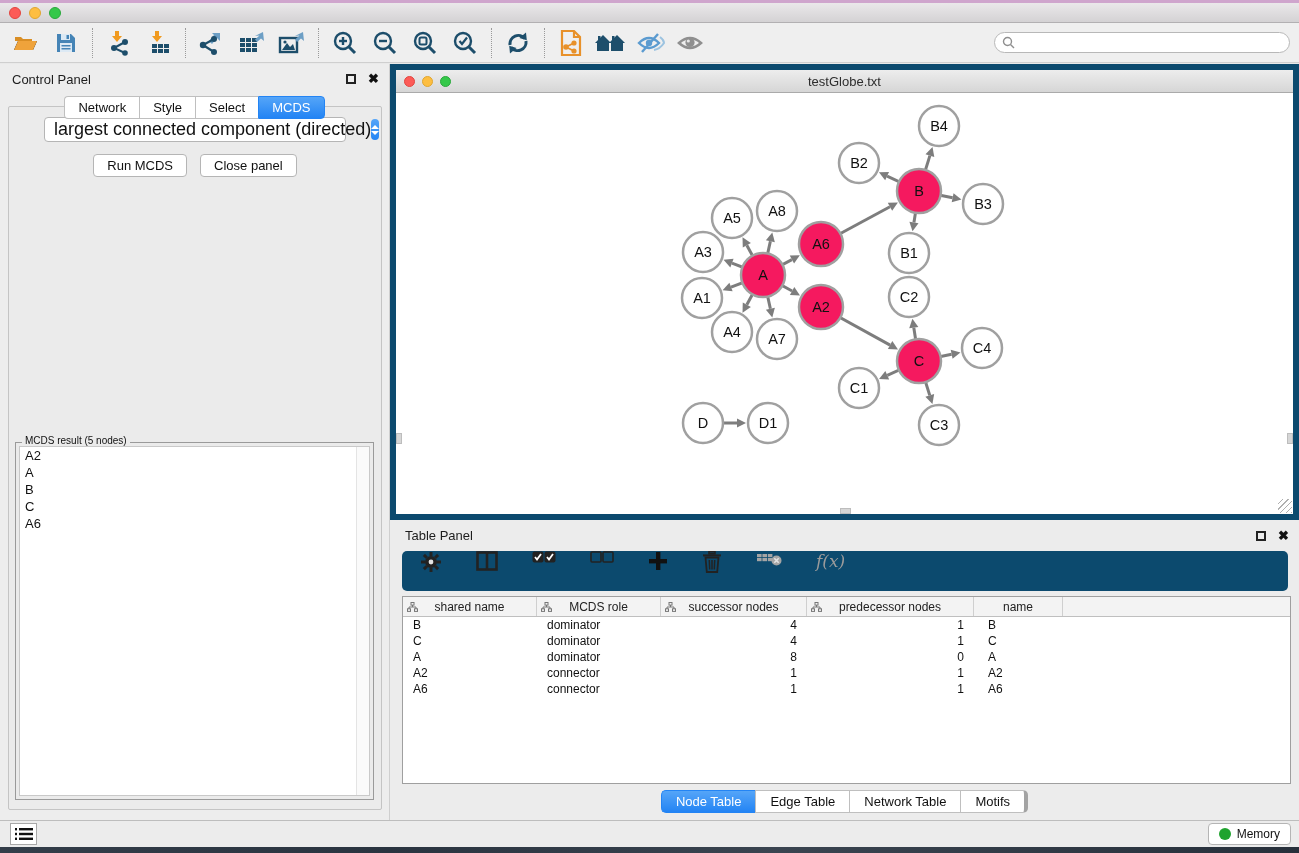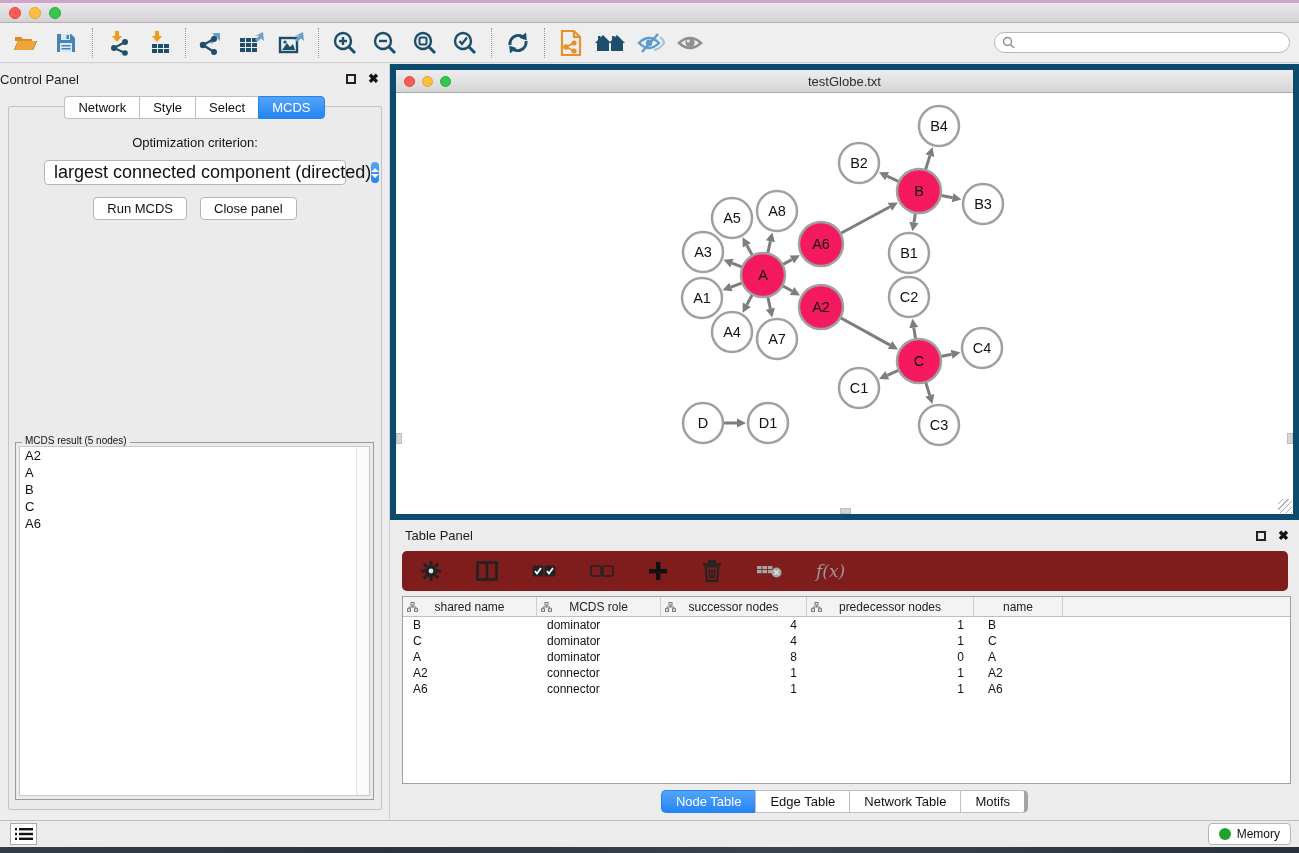--- a/index.html
+++ b/index.html
@@ -25,21 +25,21 @@
   .tb-btn { width:34px; height:32px; display:flex; align-items:center; justify-content:center; border-radius:4px; }
   .tb-btn svg { display:block; }
   .search-wrap { margin-left:auto; margin-right:9px; }
   .search-field { width:296px; height:21px; background:#fff; border:1px solid #b8b8b8; border-radius:11px;
                   display:flex; align-items:center; padding-left:7px; }
   .search-field input { border:none; outline:none; flex:1; font-size:12px; background:transparent; padding-left:4px; }
 
   
   .main { position:absolute; top:64px; left:0; right:0; bottom:33px; display:flex; background:#e9e9e9; }
   .control-panel { width:390px; background:#ededed; border-right:1px solid #cfcfcf; position:relative; }
-  .cp-header { height:26px; display:flex; align-items:center; padding:4px 10px 0 0; }
+  .cp-header { height:26px; display:flex; align-items:center; padding:4px 10px 0 12px; }
   .cp-title { font-size:13px; color:#1d1d1d; }
   .panel-ctrl-icons { margin-left:auto; display:flex; gap:12px; align-items:center; }
   .float-icon { width:10px; height:10px; border:2px solid #222; display:inline-block; }
   .close-icon { font-size:13px; font-weight:bold; color:#111; line-height:10px; }
   .cp-tabs { display:flex; justify-content:center; margin-top:6px; position:relative; z-index:2; }
   .tab { font-size:13px; padding:3px 13px; background:#fff; border:1px solid #bfbfbf; border-right:none; color:#111; }
   .tab:first-child { border-radius:4px 0 0 4px; }
   .tab:last-child { border-radius:0 4px 4px 0; border-right:1px solid #bfbfbf; }
   .tab.active { background:linear-gradient(#55a5f8,#2384f4); border-color:#2384f4; color:#fff; }
   .cp-inner { position:absolute; top:42px; left:8px; right:7px; bottom:10px; background:#ebebeb;
@@ -74,22 +74,22 @@
   .net-title { position:absolute; left:0; right:0; text-align:center; font-size:13px; color:#2d2d2d; }
   .net-canvas { position:absolute; top:24px; left:0; right:0; bottom:0; background:#fff; overflow:hidden; }
   .resize-grip { position:absolute; right:1px; bottom:1px; width:14px; height:14px;
     background:repeating-linear-gradient(135deg, transparent 0 3px, #b0b0b0 3px 4px); }
   .edge-mark { position:absolute; background:#d6d6d6; border:1px solid #bdbdbd; }
 
   
   .table-panel { flex:1; background:#ececec; position:relative; }
   .tp-header { height:25px; display:flex; align-items:center; padding:6px 10px 0 15px; }
   .tp-title { font-size:13px; color:#1d1d1d; }
-  .tp-toolbar { margin:6px 11px 0 12px; height:40px; background:#7f1d1d; border-radius:5px;
-                display:flex; align-items:center; gap:34px; padding-left:18px; }
+  .tp-toolbar { margin:6px 11px 0 12px; height:40px; background:#0c4a6e; border-radius:5px;
+                display:flex; align-items:flex-start; gap:34px; padding-left:18px; }
   .tp-toolbar .tico { display:flex; align-items:center; }
   .fx-label { font-family:"DejaVu Serif", serif; font-style:italic; font-size:17px; color:#9b9b9b; }
   .tbl-wrap { margin:5px 8px 6px 12px; height:188px; background:#fff; border:1px solid #9f9f9f; overflow:hidden; }
   .tbl-header { display:grid; grid-template-columns:134px 124px 146px 167px 89px 1fr; height:20px;
                 background:#f3f3f3; border-bottom:1px solid #bfbfbf; }
   .th { position:relative; border-right:1px solid #cfcfcf; font-size:12px; color:#222;
         display:flex; align-items:center; justify-content:center; }
   .th:last-child { border-right:none; }
   .th .tree-ico { position:absolute; left:4px; top:5px; }
   .tbl-row { display:grid; grid-template-columns:134px 124px 146px 167px 89px 1fr; height:16px; font-size:12px; color:#111; }
@@ -311,21 +311,20 @@
           <span class="close-icon">✖</span>
         </span>
       </div>
       <div class="cp-tabs">
         <span class="tab">Network</span>
         <span class="tab">Style</span>
         <span class="tab">Select</span>
         <span class="tab active">MCDS</span>
       </div>
       <div class="cp-inner">
-        <div class="opt-label">Optimization criterion:</div>
         <div class="select-box">
           <span class="sel-text">largest connected component (directed)</span>
           <span class="stepper">
             <span class="chev up"></span>
               <span class="chev down"></span>
           </span>
         </div>
         <div class="cp-buttons">
           <button class="btn">Run MCDS</button>
           <button class="btn">Close panel</button>

